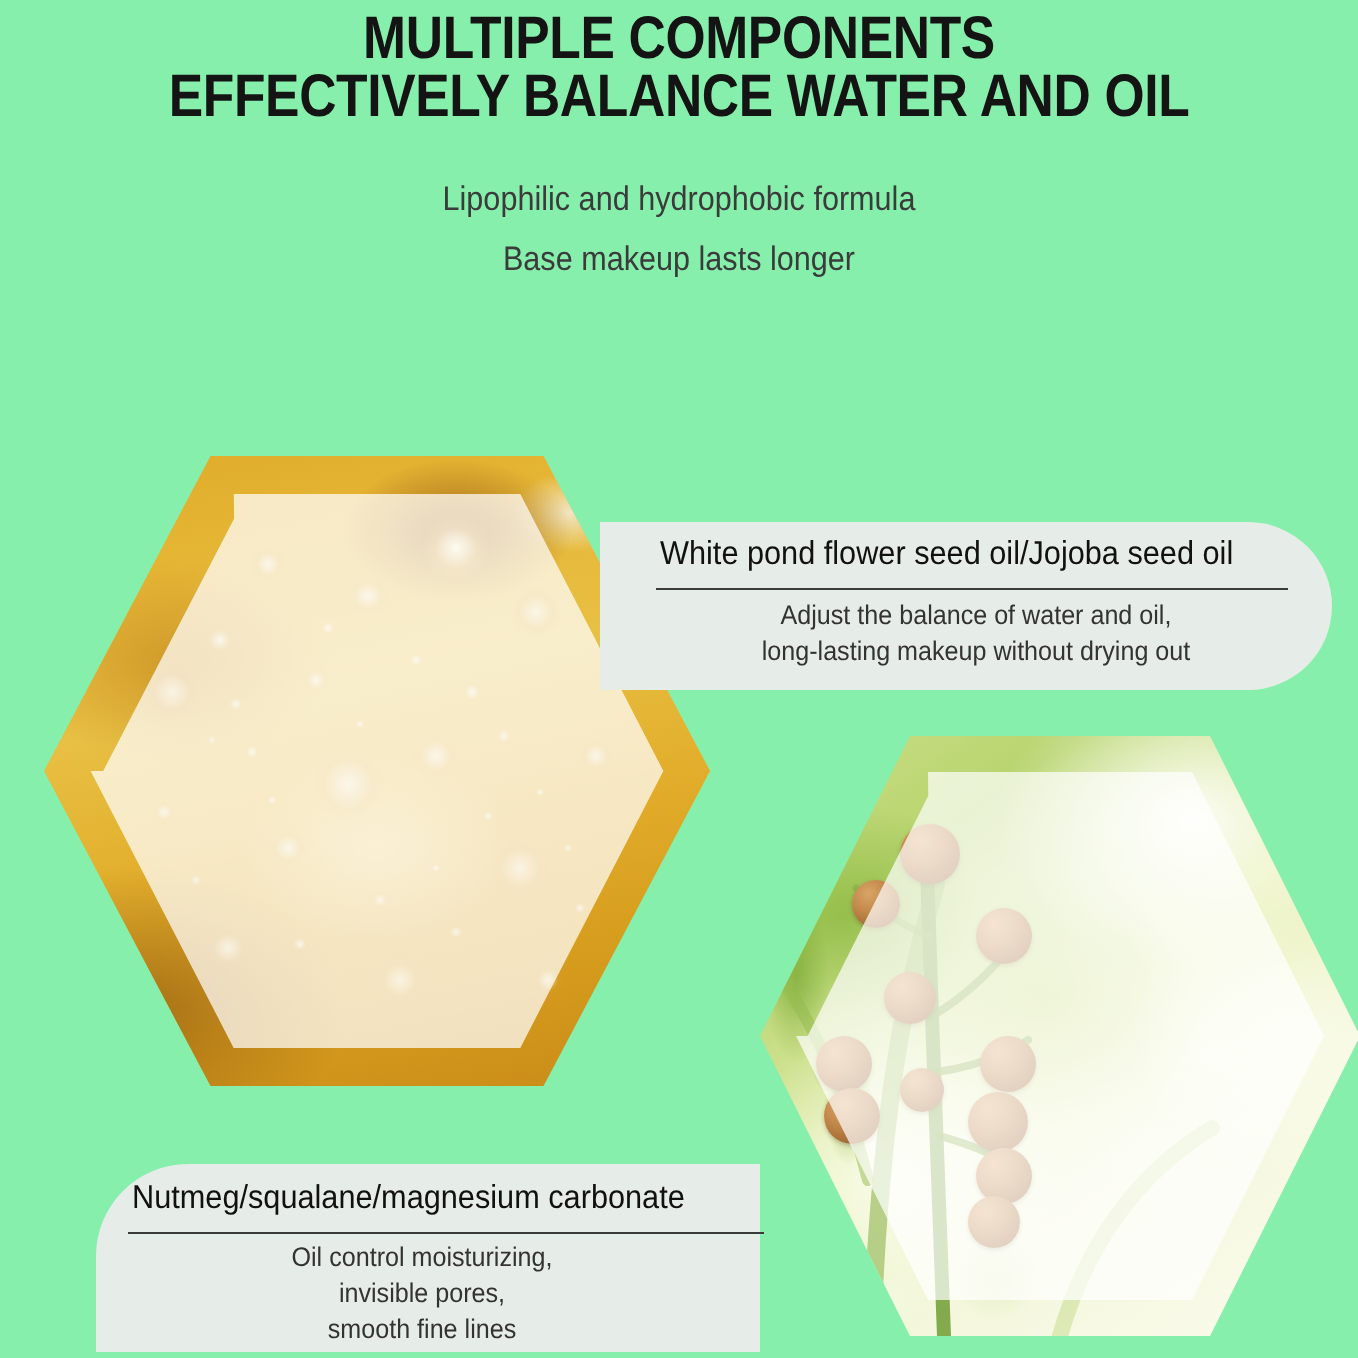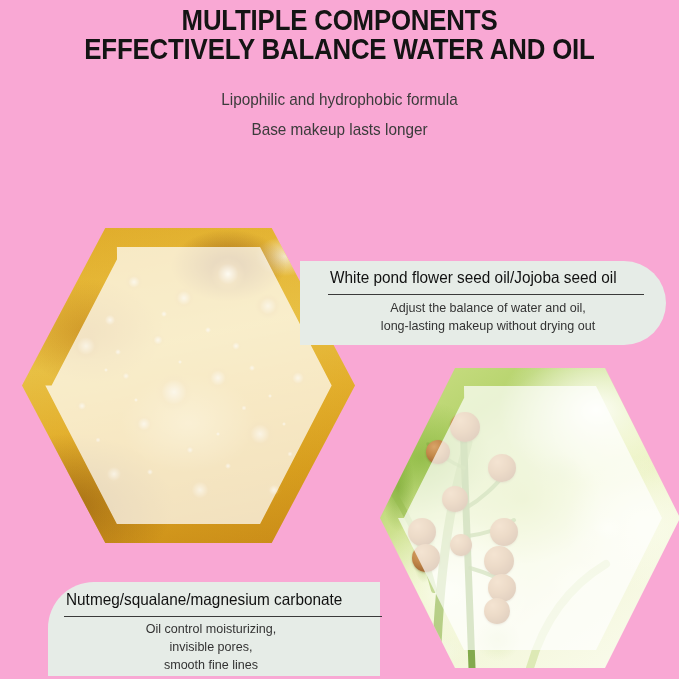--- a/index.html
+++ b/index.html
@@ -7,21 +7,21 @@
     padding: 0;
     background: #ffffff;
   }
   body {
     font-family: "Liberation Sans", sans-serif;
   }
   #page {
     position: relative;
     width: 679px;
     height: 679px;
-    background: #f9a8d4;
+    background: #86efac;
     overflow: hidden;
   }
 
   
   .header {
     position: absolute;
     left: 0;
     top: 0;
     width: 679px;
     text-align: center;

